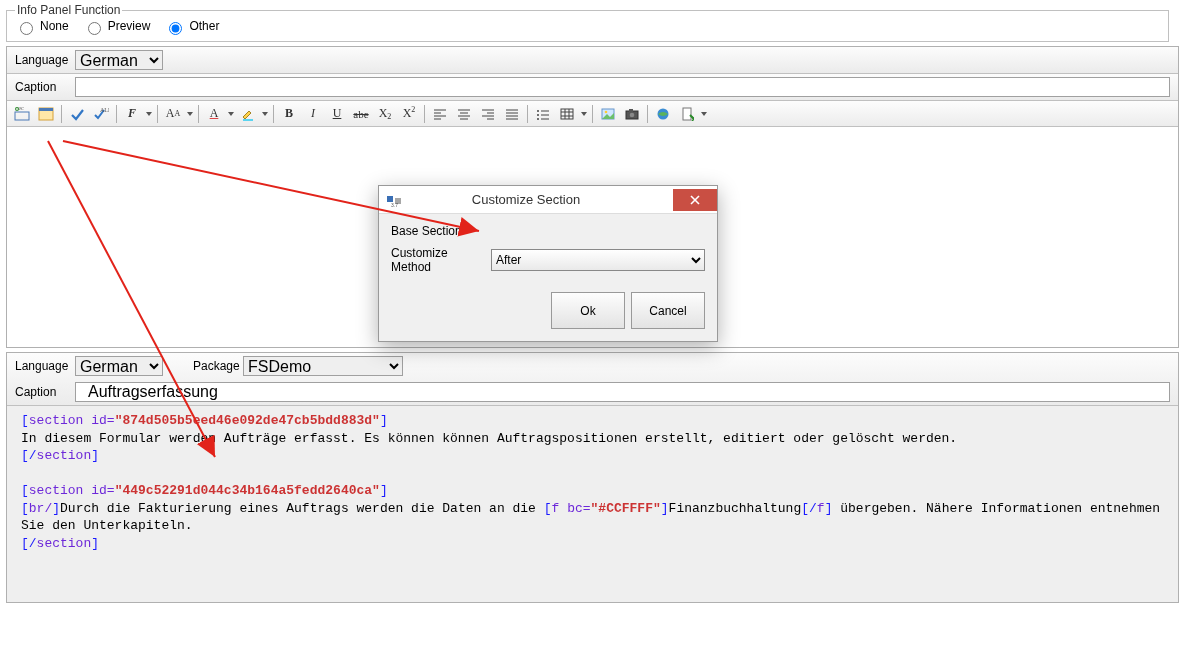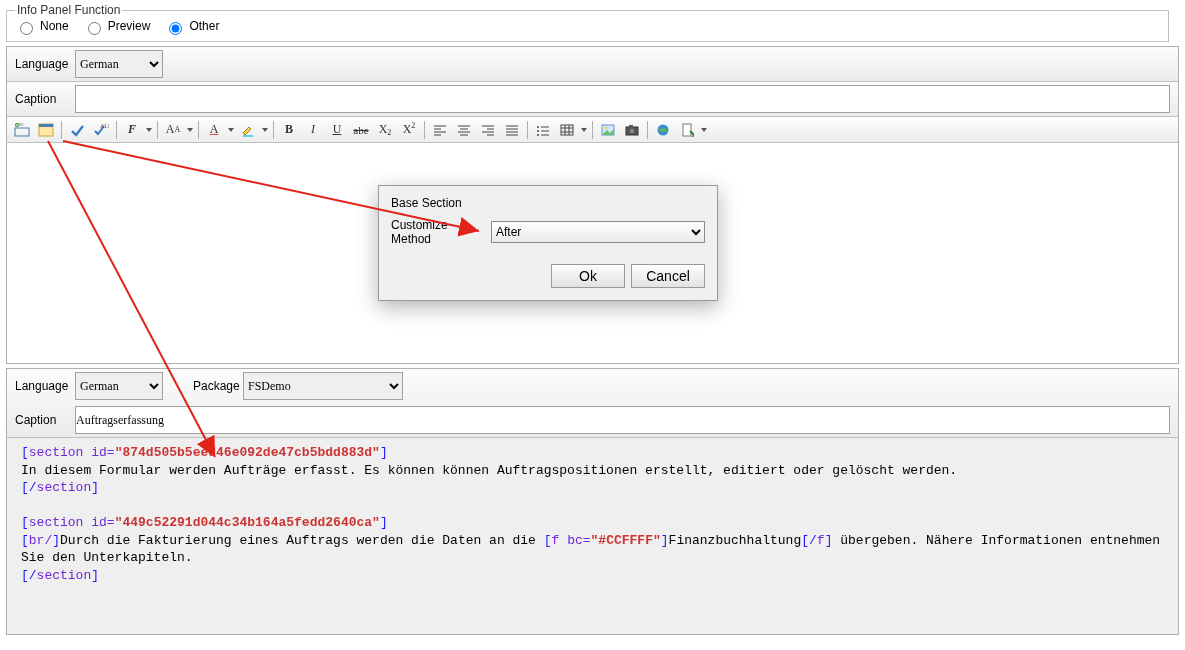--- a/index.html
+++ b/index.html
@@ -22,26 +22,26 @@
   legend {
     font-size: 12px;
     padding: 0 2px;
     color: #333;
   }
   .radio-group { display: flex; gap: 14px; align-items: center; }
   .radio-group label { display: flex; align-items: flex-start; gap: 4px; }
   .row { display: flex; align-items: center; padding: 3px 8px; }
   .row label.field-lbl { width: 60px; }
   .row select, .row input[type="text"] {
-    font-family: Liberation Serif, serif;
-    font-size: 12px;
-    height: 28px;
+    font-family: Liberation Sans, sans-serif;
+    font-size: 16px;
+    height: 20px;
     border: 1px solid #a0a0a0;
   }
-  .row input[type="text"] { padding: 0 0; }
+  .row input[type="text"] { padding: 0 12px; }
   .editor-panel {
     border: 1px solid #b0b0b0;
     margin: 4px 6px;
     background: #fff;
   }
   .toolbar {
     display: flex;
     align-items: center;
     flex-wrap: nowrap;
     gap: 2px;
@@ -109,21 +109,21 @@
   }
   .dlg-body { padding: 10px 12px 4px 12px; }
   .dlg-row { display:flex; align-items:center; margin-bottom:8px; }
   .dlg-row .dlg-lbl { width: 100px; }
   .dlg-row select {
     flex:1; height: 22px; font-family: inherit; font-size:12px; border:1px solid #888;
     background: linear-gradient(#fff,#e9e9e9);
   }
   .dlg-btns { display:flex; justify-content:flex-end; gap:6px; padding: 6px 12px 12px 12px; }
   .dlg-btns button {
-    width: 74px; height: 24px; font-family: inherit; font-size:14px;
+    width: 74px; height: 37px; font-family: inherit; font-size:12px;
     background: linear-gradient(#fdfdfd,#e3e3e3); border:1px solid #999; cursor:pointer;
   }
   
   .second-panel {
     border: 1px solid #b0b0b0;
     margin: 4px 6px;
   }
   .second-header {
     background: linear-gradient(#fcfcfc,#ebebeb);
     border-bottom: 1px solid #c0c0c0;
@@ -364,20 +364,36 @@
   <div class="code-area"><span class="tok-bracket">[</span><span class="tok-tag">section</span><span class="tok-tag"> id=</span><span class="tok-attr">"874d505b5eed46e092de47cb5bdd883d"</span><span class="tok-bracket">]</span>
 <span class="tok-text">In diesem Formular werden Aufträge erfasst. Es können können Auftragspositionen erstellt, editiert oder gelöscht werden.</span>
 <span class="tok-bracket">[/</span><span class="tok-tag">section</span><span class="tok-bracket">]</span>
 
 <span class="tok-bracket">[</span><span class="tok-tag">section</span><span class="tok-tag"> id=</span><span class="tok-attr">"449c52291d044c34b164a5fedd2640ca"</span><span class="tok-bracket">]</span>
 <span class="tok-bracket">[</span><span class="tok-tag">br/</span><span class="tok-bracket">]</span><span class="tok-text">Durch die Fakturierung eines Auftrags werden die Daten an die </span><span class="tok-bracket">[</span><span class="tok-tag">f</span><span class="tok-tag"> bc=</span><span class="tok-attr">"#CCFFFF"</span><span class="tok-bracket">]</span><span class="tok-text">Finanzbuchhaltung</span><span class="tok-bracket">[/</span><span class="tok-tag">f</span><span class="tok-bracket">]</span><span class="tok-text"> übergeben. Nähere Informationen entnehmen Sie den Unterkapiteln.</span>
 <span class="tok-bracket">[/</span><span class="tok-tag">section</span><span class="tok-bracket">]</span></div>
 </div>
 
 <div class="dialog">
+  <div class="dlg-title">
+    <span class="ico">
+        <svg width="16" height="16">
+          <rect x="1" y="4" width="6" height="6" fill="#3a6fb5"></rect>
+          <rect x="9" y="6" width="6" height="6" fill="#a7a7a7"></rect>
+          <text x="5" y="15" font-size="5" fill="#555">3.7</text>
+        </svg>
+      </span>
+    <span class="ttext">Customize Section</span>
+    <span class="dlg-close">
+      <svg width="10" height="10">
+          <line x1="1" y1="1" x2="9" y2="9" stroke="#fff" stroke-width="1.6"></line>
+          <line x1="9" y1="1" x2="1" y2="9" stroke="#fff" stroke-width="1.6"></line>
+        </svg>
+    </span>
+  </div>
   <div class="dlg-body">
     <div class="dlg-row">
       <span class="dlg-lbl">Base Section</span>
     </div>
     <div class="dlg-row">
       <span class="dlg-lbl">Customize Method</span>
       <select><option>After</option></select>
     </div>
   </div>
   <div class="dlg-btns">

